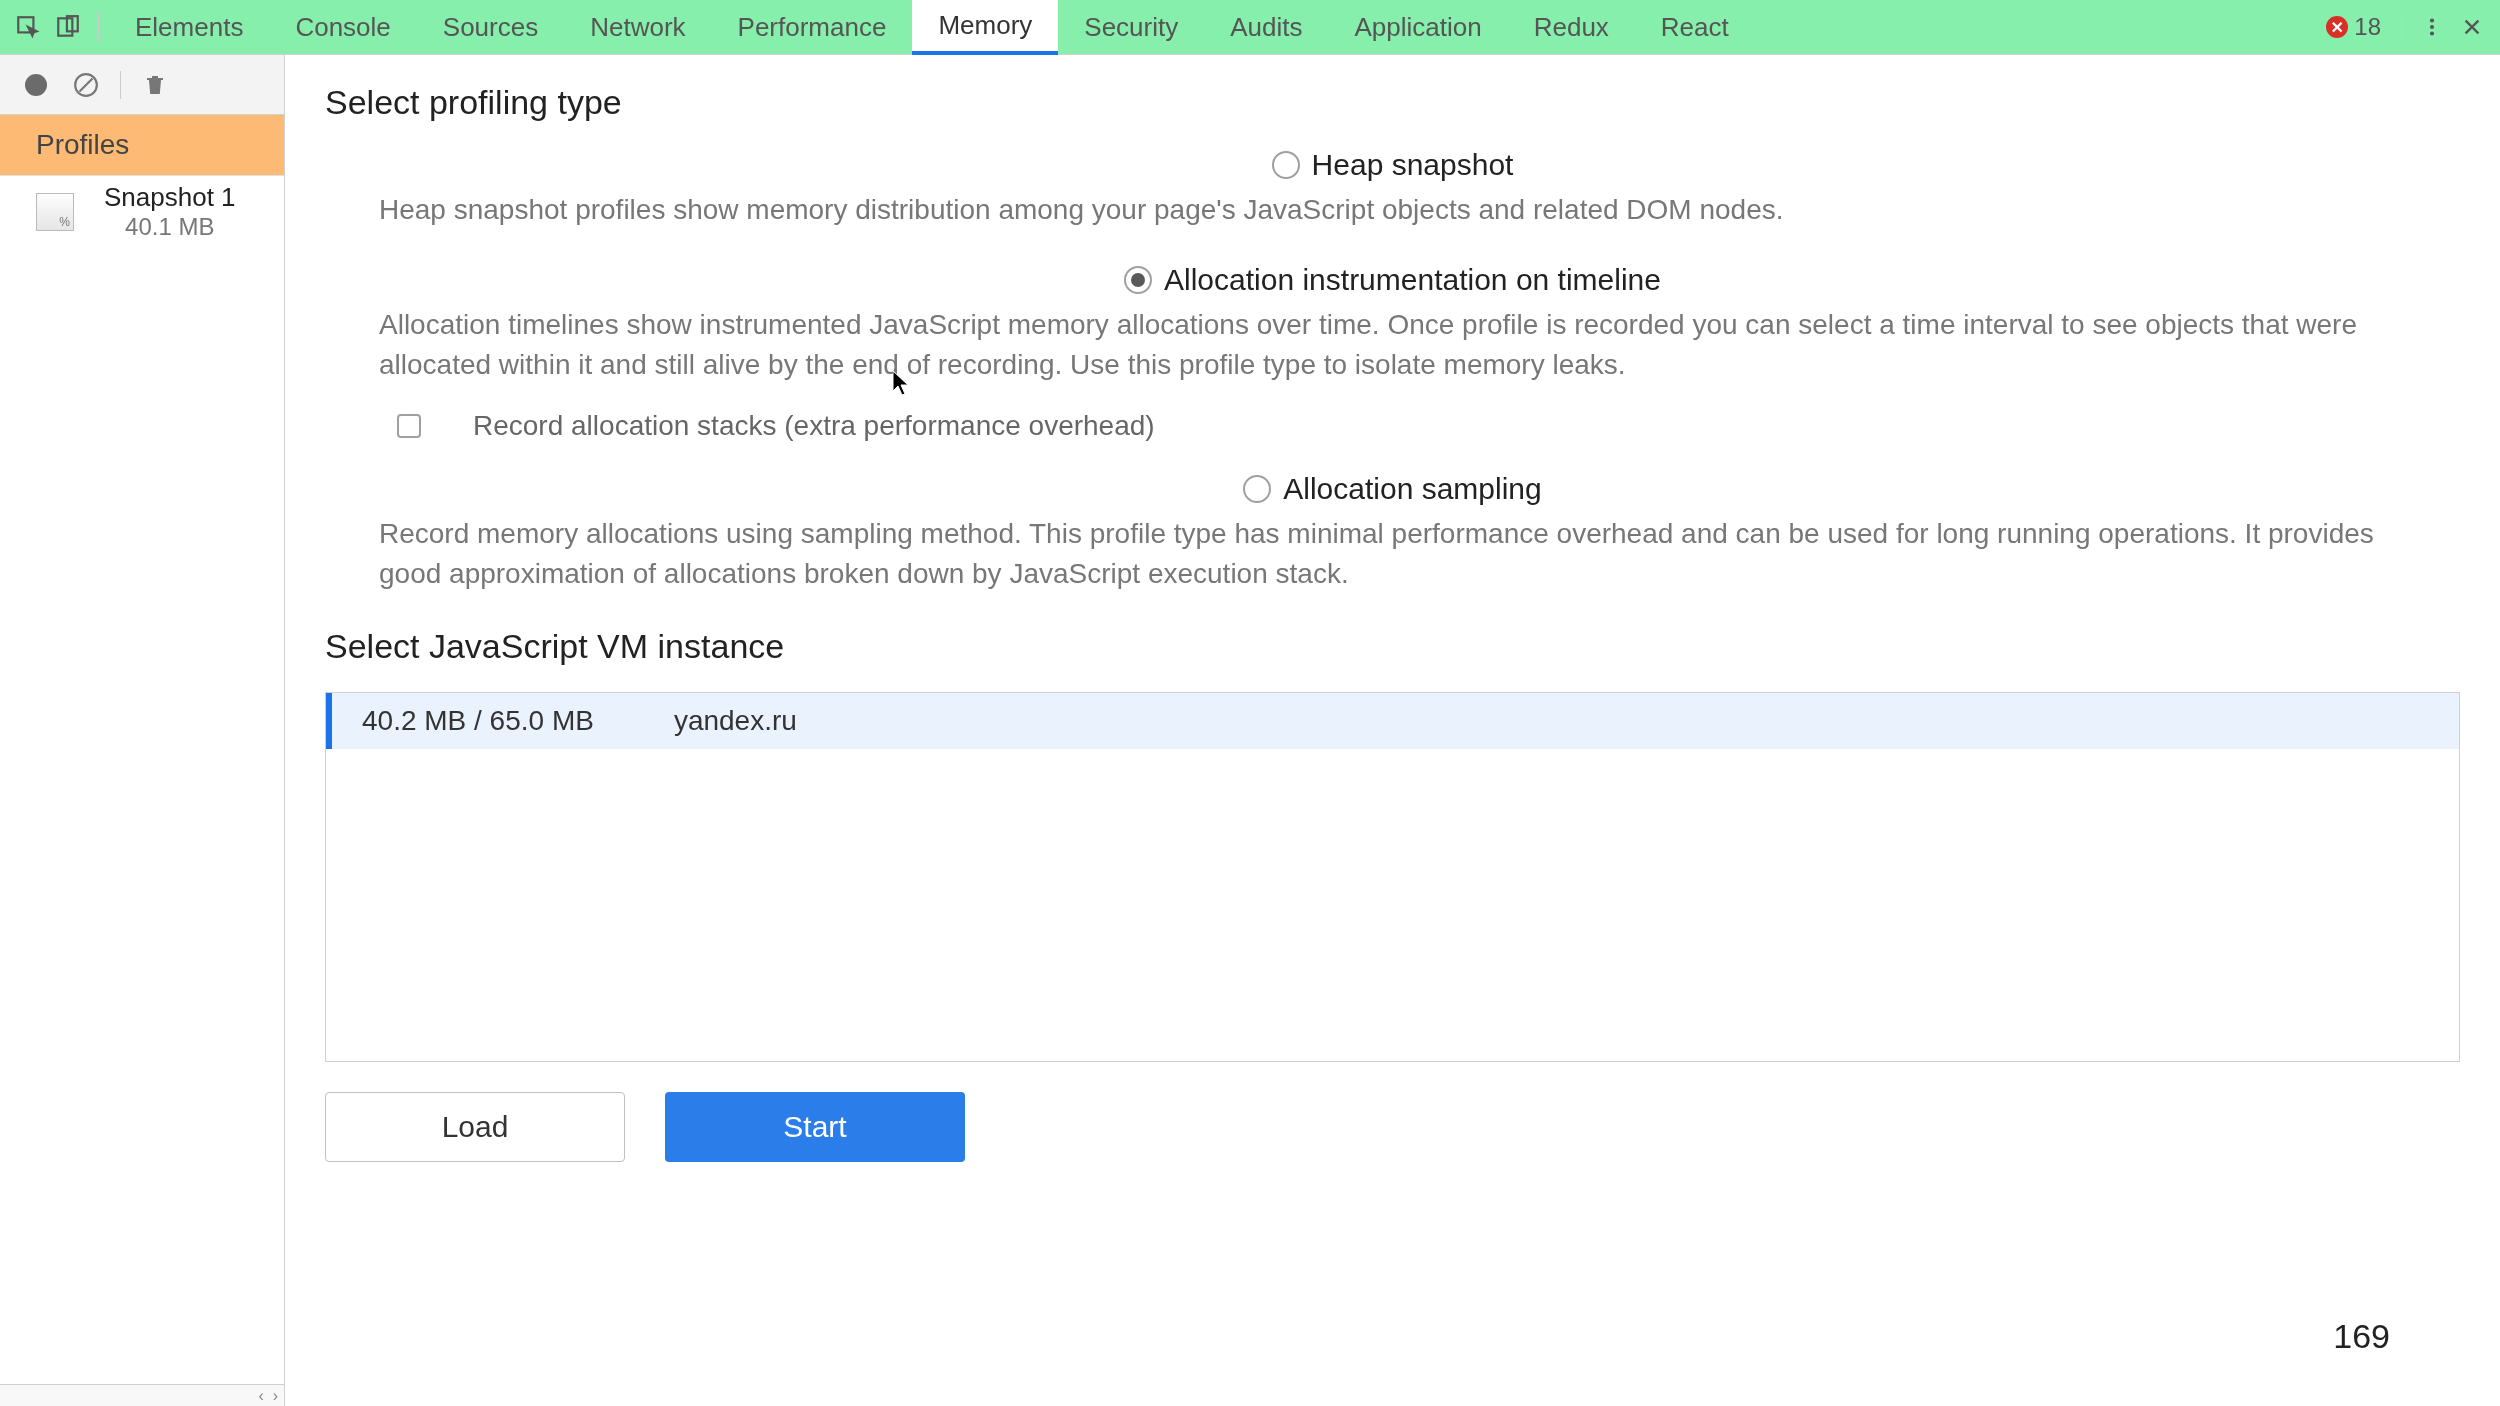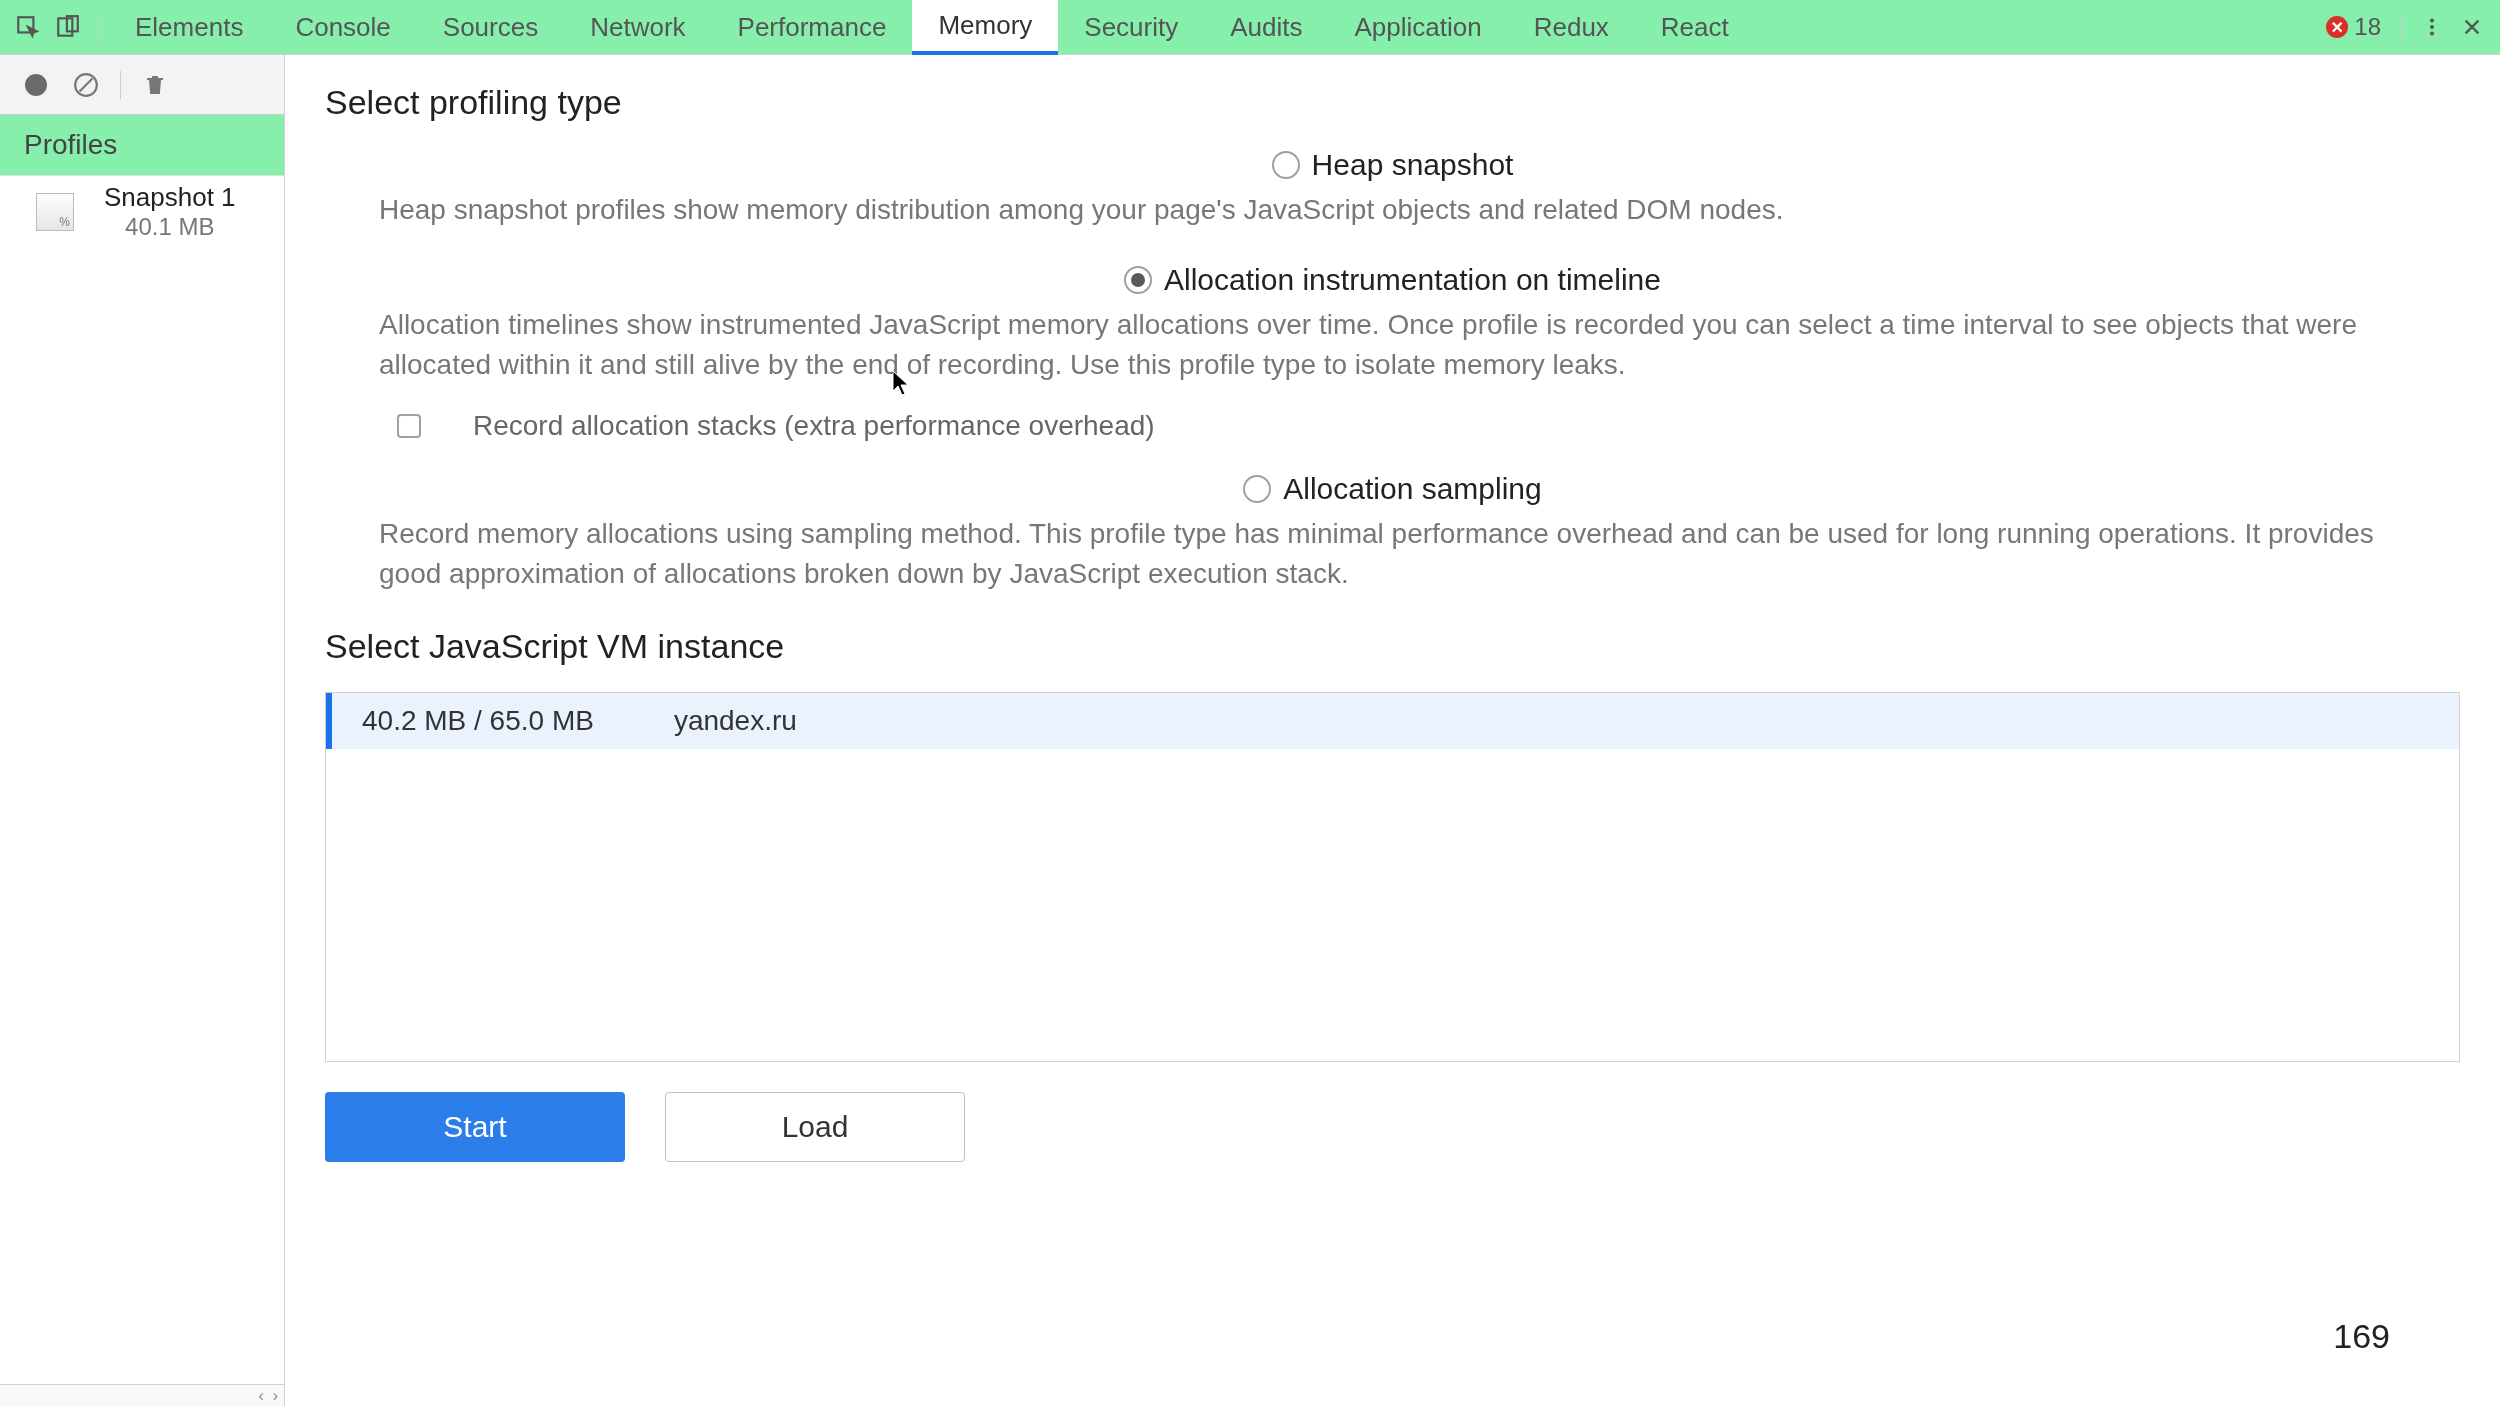--- a/index.html
+++ b/index.html
@@ -84,22 +84,22 @@
   width: 32px; height: 32px;
   display: flex; align-items: center; justify-content: center;
   color: #555;
   cursor: pointer;
 }
 .sidebar-toolbar .tool.solid-dot svg circle { fill: #6b6b6b; }
 .sidebar-toolbar .divider {
   width: 1px; height: 28px; background: #ccc;
 }
 .profiles-header {
-  background: #86efac;
-  padding: 14px 24px;
+  background: #fdba74;
+  padding: 14px 36px;
   font-size: 28px;
   color: #444;
   border-bottom: 1px solid #e0e0e0;
 }
 .section-label {
   padding: 18px 26px 10px 26px;
   font-size: 24px;
   color: #6a6a6a;
   letter-spacing: 0.5px;
 }
@@ -348,22 +348,22 @@
 
     <h2>Select JavaScript VM instance</h2>
     <div class="vm-box">
       <div class="vm-row">
         <span class="mem">40.2 MB / 65.0 MB</span>
         <span class="url">yandex.ru</span>
       </div>
     </div>
 
     <div class="action-row">
+      <div class="btn btn-secondary">Load</div>
       <div class="btn btn-primary">Start</div>
-      <div class="btn btn-secondary">Load</div>
     </div>
 
     <div class="page-number">169</div>
 
     <svg class="cursor-arrow" width="20" height="26" viewBox="0 0 20 26">
         <path d="M0 0 L0 20 L5 15 L9 24 L12 23 L8 14 L15 14 Z" fill="#000" stroke="#fff" stroke-width="1"></path>
       </svg>
   </div>
 </div>
 

